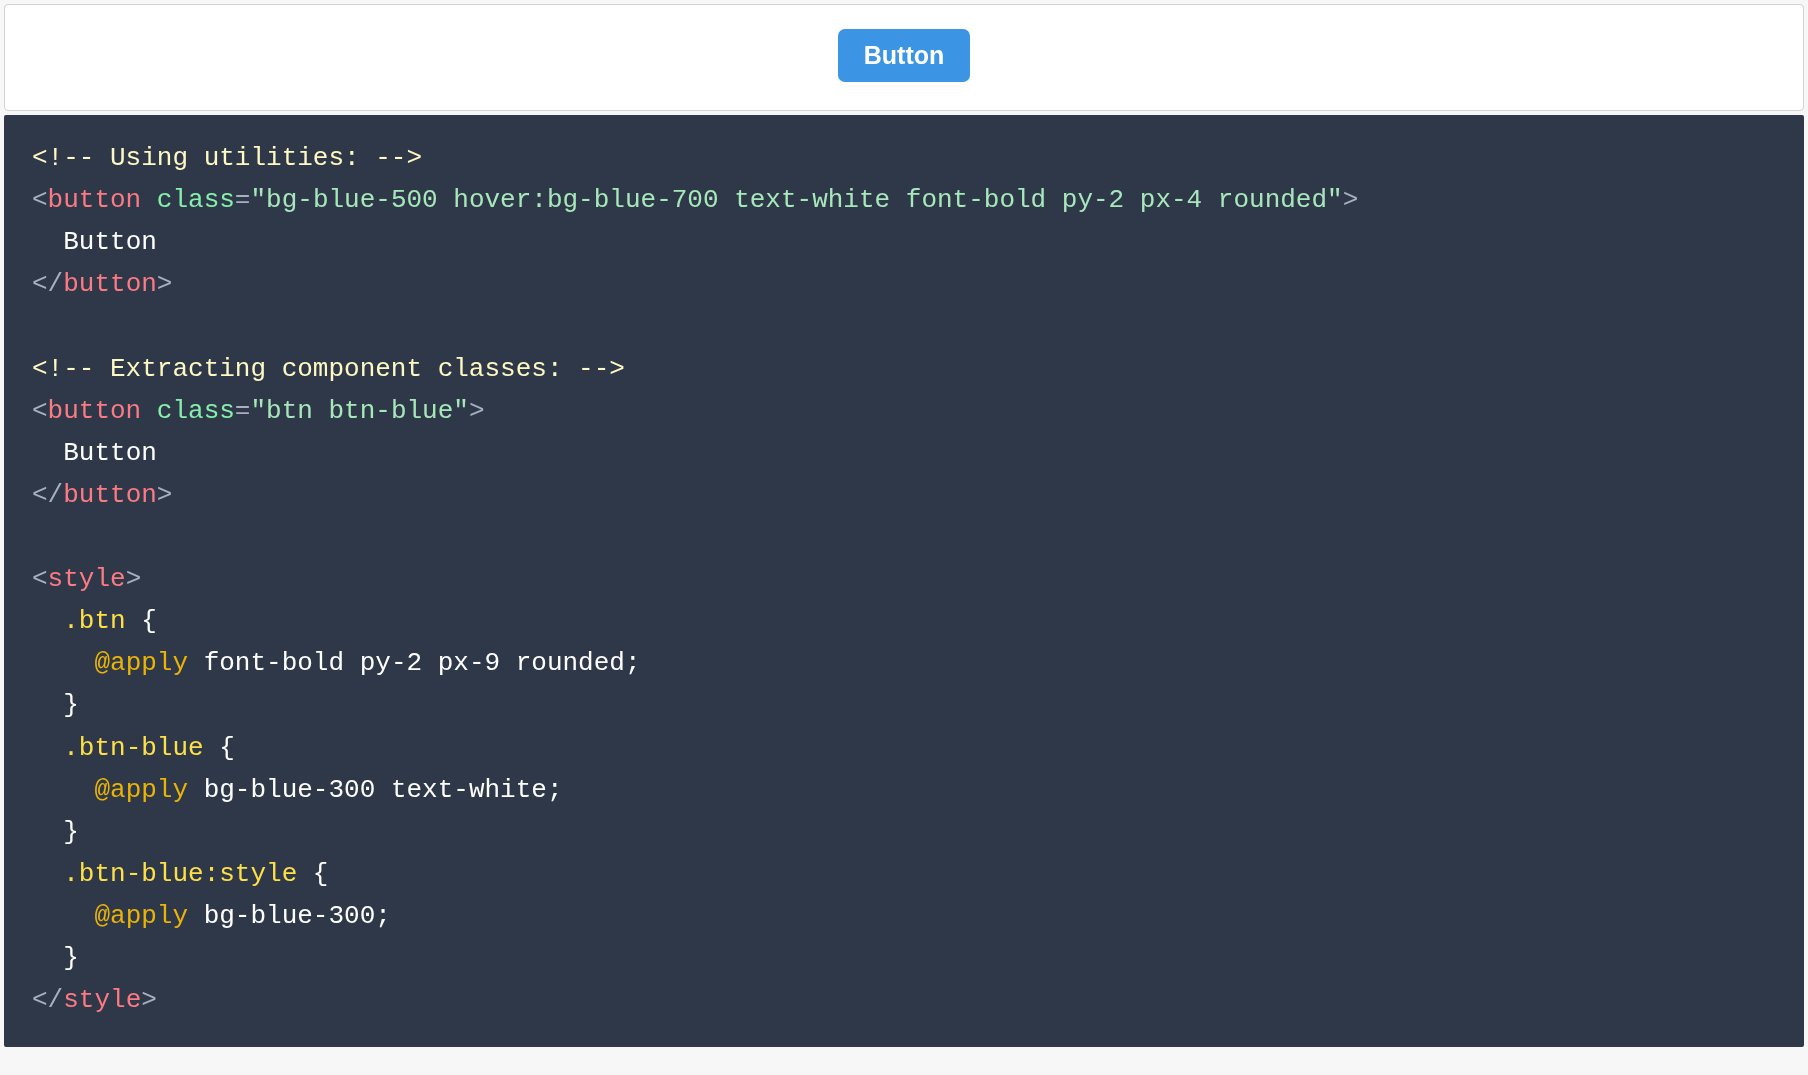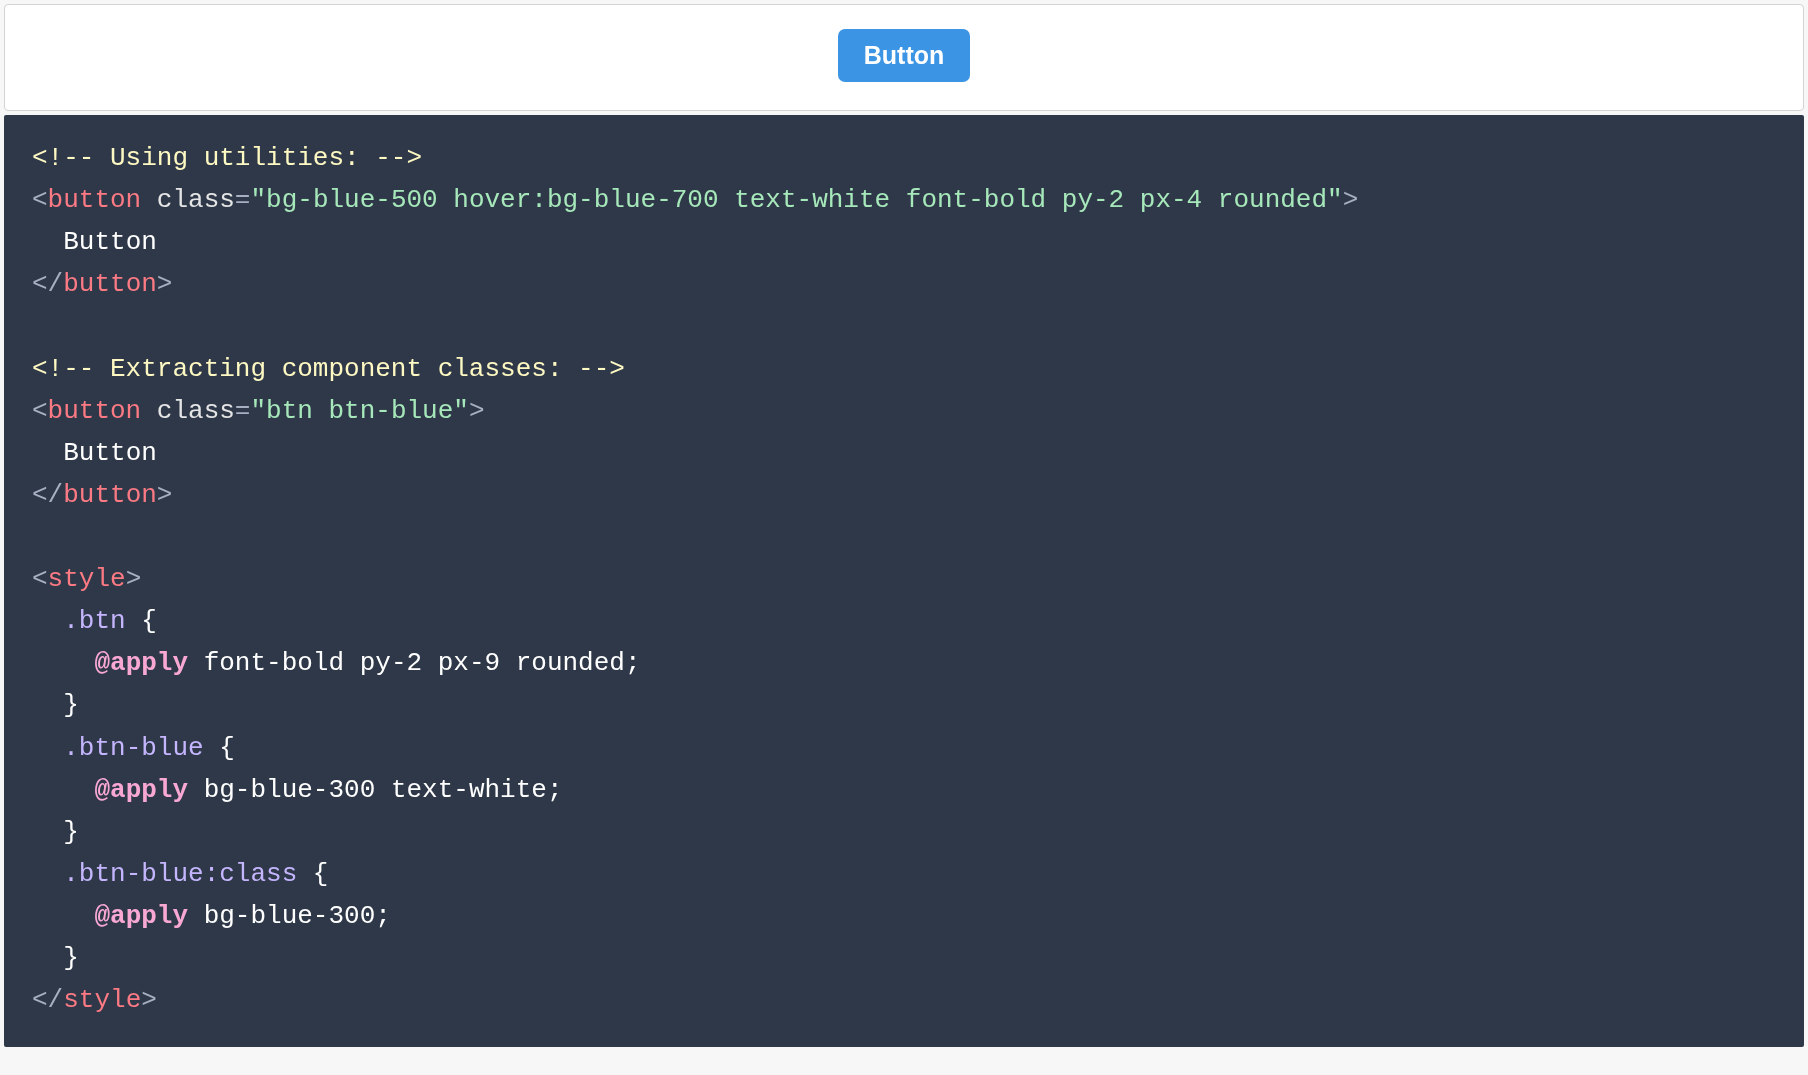--- a/index.html
+++ b/index.html
@@ -36,27 +36,27 @@
     font-size: 26px;
     line-height: 1.62;
     padding: 22px 28px 26px 28px;
     border-radius: 2px;
     white-space: pre;
     overflow-x: auto;
   }
   .tok-comment { color: #fef9c3; font-style: normal; }
   .tok-punct   { color: #a6b0c2; }
   .tok-tag     { color: #fb7a84; }
-  .tok-attr    { color: #e5e5e5; }
+  .tok-attr    { color: #86efac; }
   .tok-op      { color: #a6b0c2; }
   .tok-string  { color: #a7e8bb; }
   .tok-text    { color: #ffffff; }
-  .tok-sel     { color: #c4b5fd; margin-top: 44px; }
+  .tok-sel     { color: #fde047; margin-top: 44px; }
   .tok-brace   { color: #ffffff; }
-  .tok-apply   { color: #f9a8d4; font-weight: bold; }
+  .tok-apply   { color: #eab308; }
   .tok-val     { color: #ffffff; }
 </style>
 </head>
 <body>
 
 <div class="preview-panel">
   <button class="demo-button">Button</button>
 </div>
 
 <div class="code-panel"><span class="tok-comment">&lt;!-- Using utilities: --&gt;</span>
@@ -69,16 +69,16 @@
 <span class="tok-text">  </span><span class="tok-text">Button</span>
 <span class="tok-punct">&lt;/</span><span class="tok-tag">button</span><span class="tok-punct">&gt;</span>
 
 <span class="tok-punct">&lt;</span><span class="tok-tag">style</span><span class="tok-punct">&gt;</span>
 <span class="tok-text">  </span><span class="tok-sel">.btn</span><span class="tok-brace"> {</span>
 <span class="tok-text">    </span><span class="tok-apply">@apply</span><span class="tok-val"> </span><span class="tok-val">font-bold py-2 px-9 rounded</span><span class="tok-val">;</span>
 <span class="tok-text">  </span><span class="tok-brace">}</span>
 <span class="tok-text">  </span><span class="tok-sel">.btn-blue</span><span class="tok-brace"> {</span>
 <span class="tok-text">    </span><span class="tok-apply">@apply</span><span class="tok-val"> </span><span class="tok-val">bg-blue-300 text-white</span><span class="tok-val">;</span>
 <span class="tok-text">  </span><span class="tok-brace">}</span>
-<span class="tok-text">  </span><span class="tok-sel">.btn-blue:class</span><span class="tok-brace"> {</span>
+<span class="tok-text">  </span><span class="tok-sel">.btn-blue:style</span><span class="tok-brace"> {</span>
 <span class="tok-text">    </span><span class="tok-apply">@apply</span><span class="tok-val"> </span><span class="tok-val">bg-blue-300</span><span class="tok-val">;</span>
 <span class="tok-text">  </span><span class="tok-brace">}</span>
 <span class="tok-punct">&lt;/</span><span class="tok-tag">style</span><span class="tok-punct">&gt;</span></div>
 
 </body></html>

